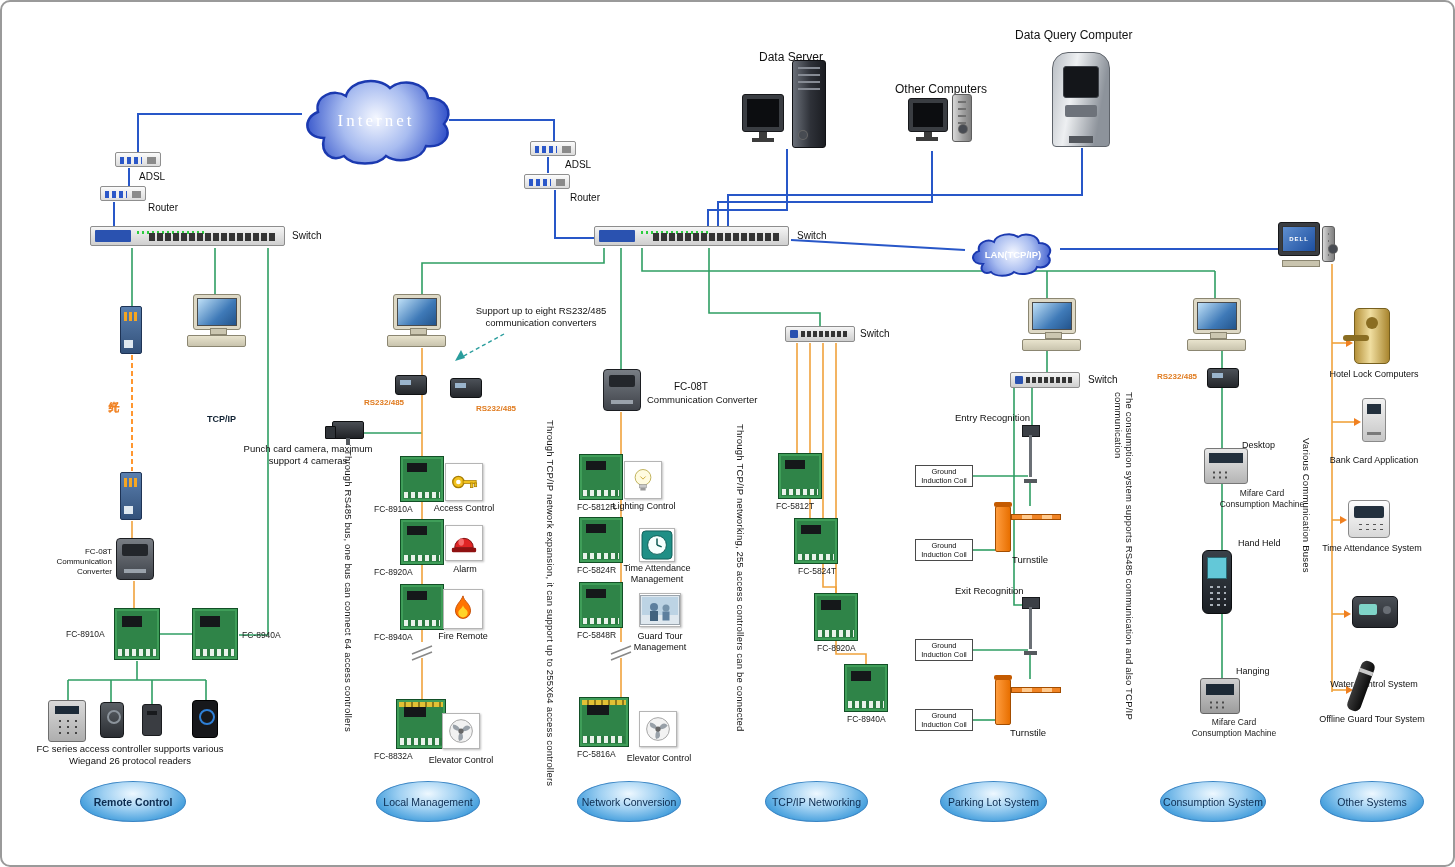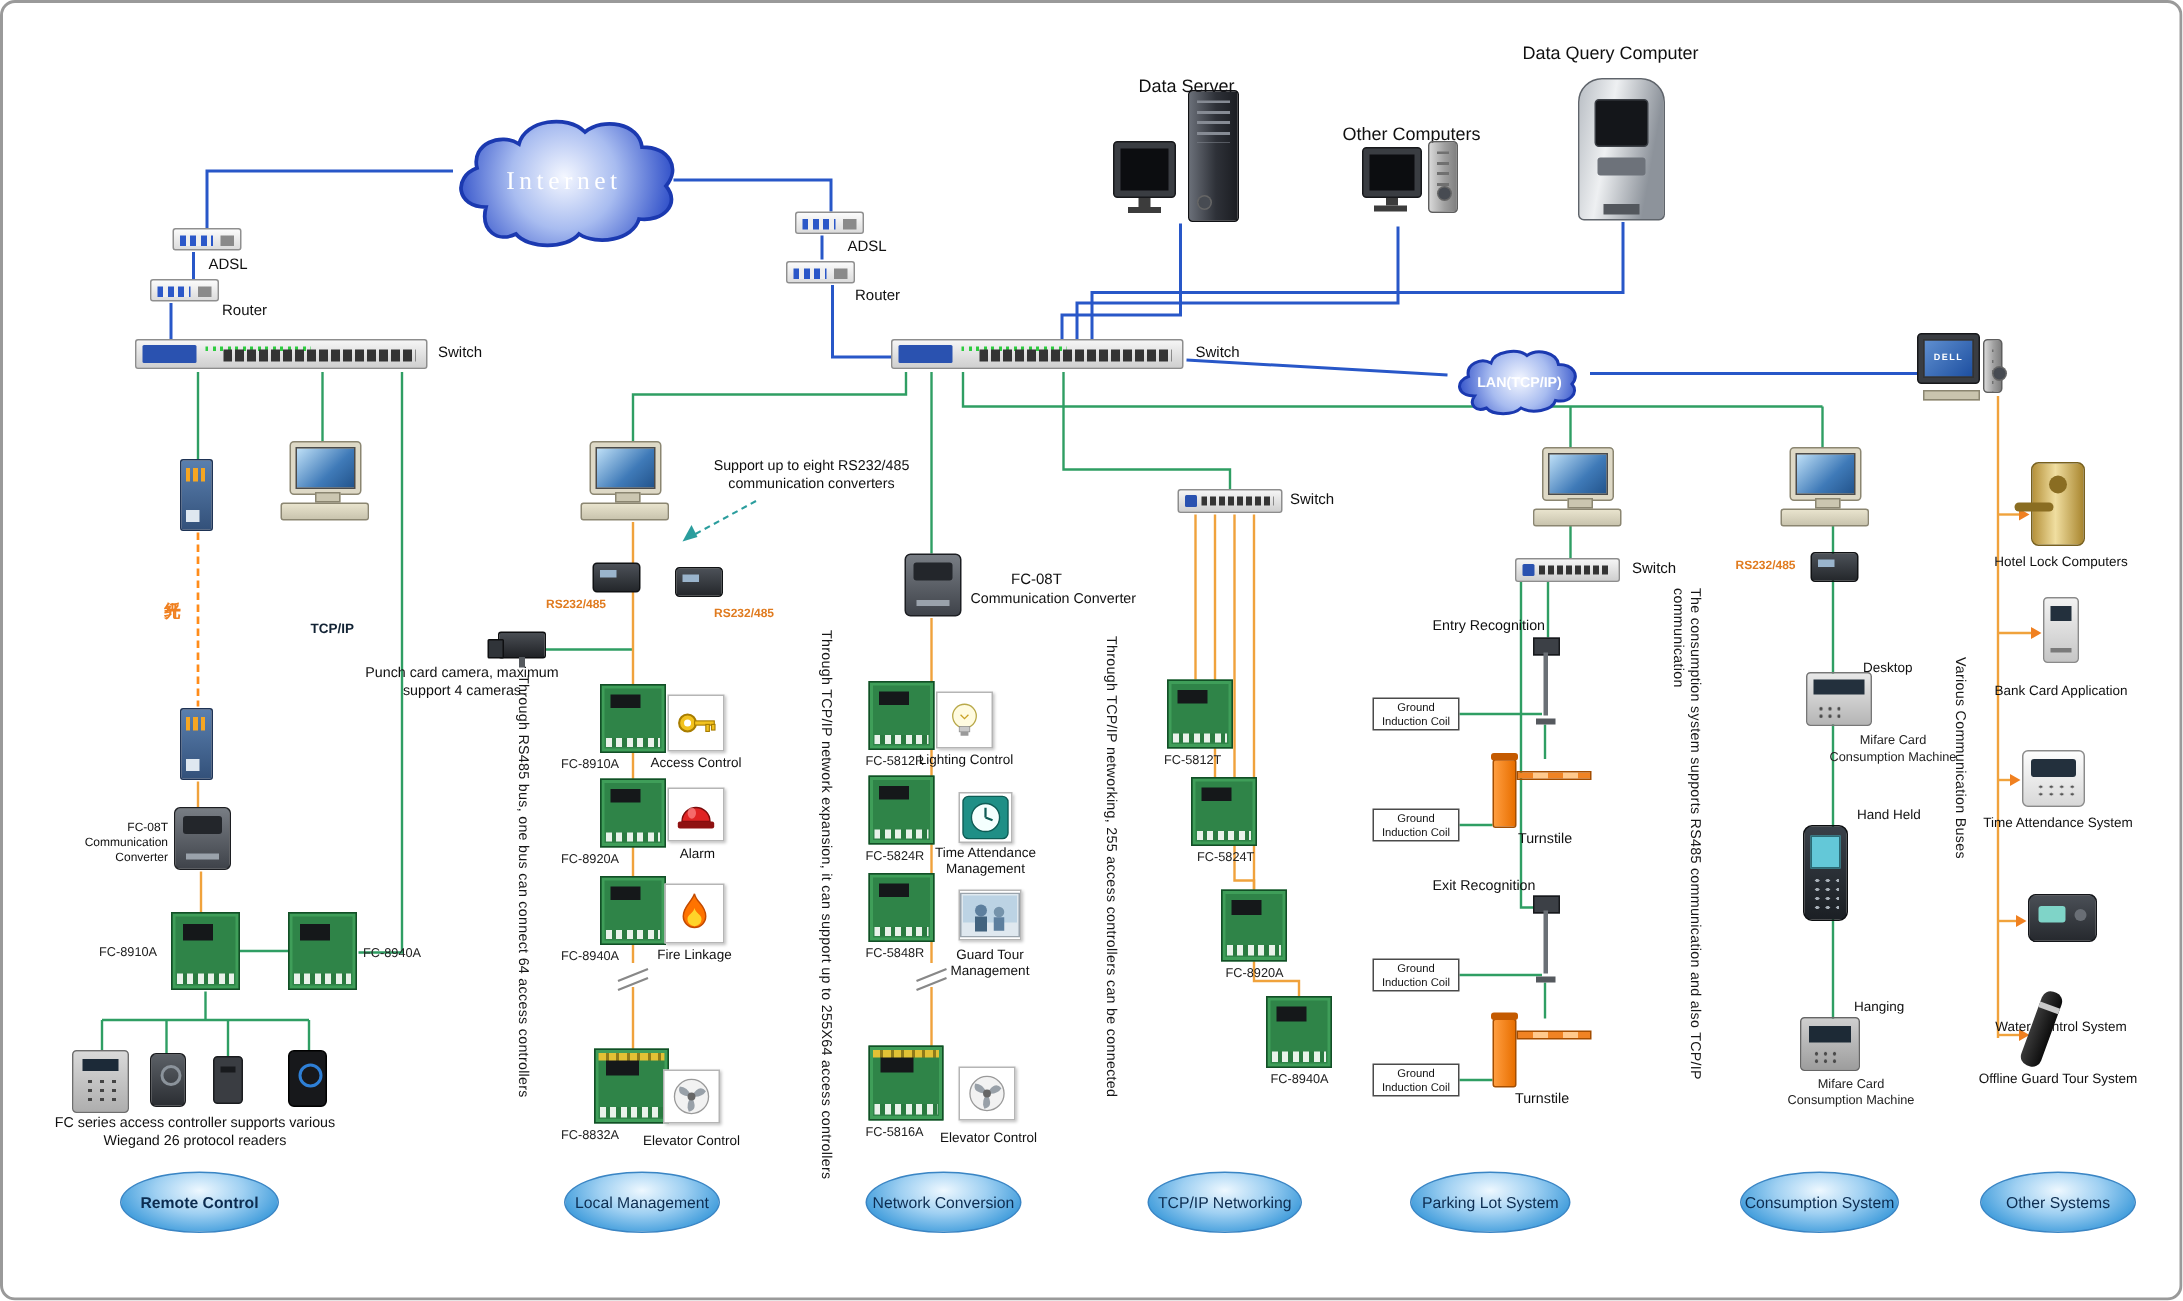--- a/index.html
+++ b/index.html
@@ -331,21 +331,21 @@
   <div class="lbl s9 center" style="left:447px;top:562px;width:32px;">Alarm</div>
 
   <div class="dev board" style="left:398px;top:582px;width:44px;height:46px;"></div>
   <div class="lbl s85" style="left:372px;top:630px;">FC-8940A</div>
   <div class="fnbox" style="left:441px;top:587px;width:40px;height:40px;">
     <svg viewBox="0 0 32 32" width="30" height="32">
         <path d="M16,2 C17,8 24,10 24,18 a8,8 0 0 1 -16,0 C8,11 14,8 16,2 z" fill="#ff7300" stroke="#c24a00"></path>
         <path d="M16,12 c1,4 5,4.5 5,8 a5,5 0 0 1 -10,0 c0,-3.5 4,-4 5,-8 z" fill="#ffd429"></path>
       </svg>
   </div>
-  <div class="lbl s9 center" style="left:428px;top:629px;width:66px;">Fire Linkage</div>
+  <div class="lbl s9 center" style="left:428px;top:629px;width:66px;">Fire Remote</div>
 
   <div class="dev board" style="left:394px;top:697px;width:50px;height:50px;">
       <i class="yt"></i>
     </div>
   <div class="lbl s85" style="left:372px;top:749px;">FC-8832A</div>
   <div class="fnbox" style="left:440px;top:711px;width:38px;height:36px;">
     <svg viewBox="0 0 32 32" width="28" height="28">
         <circle cx="16" cy="16" r="13" fill="#f2f2f2" stroke="#9a9a9a"></circle>
         <g fill="#98a0a8">
           <path d="M16,16 Q22,6 27,12 Q24,17 16,16 Z"></path>

